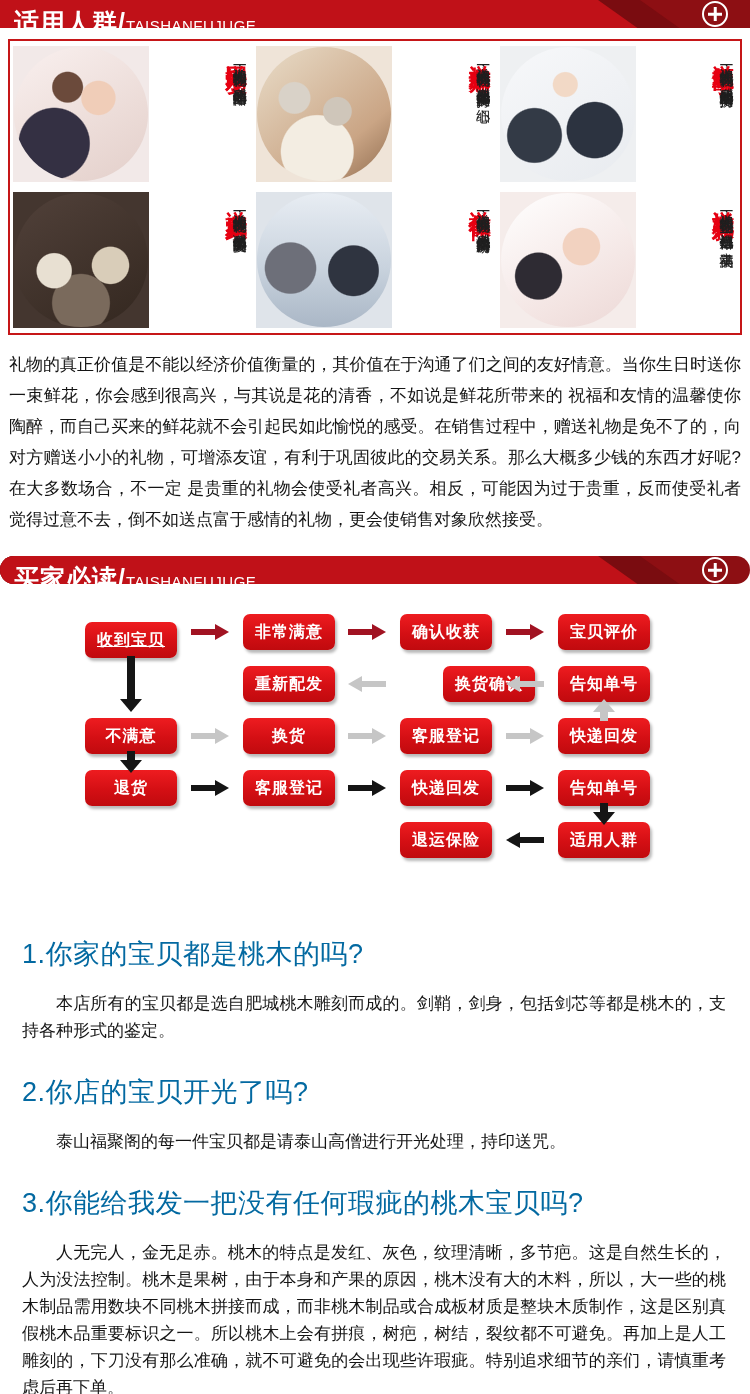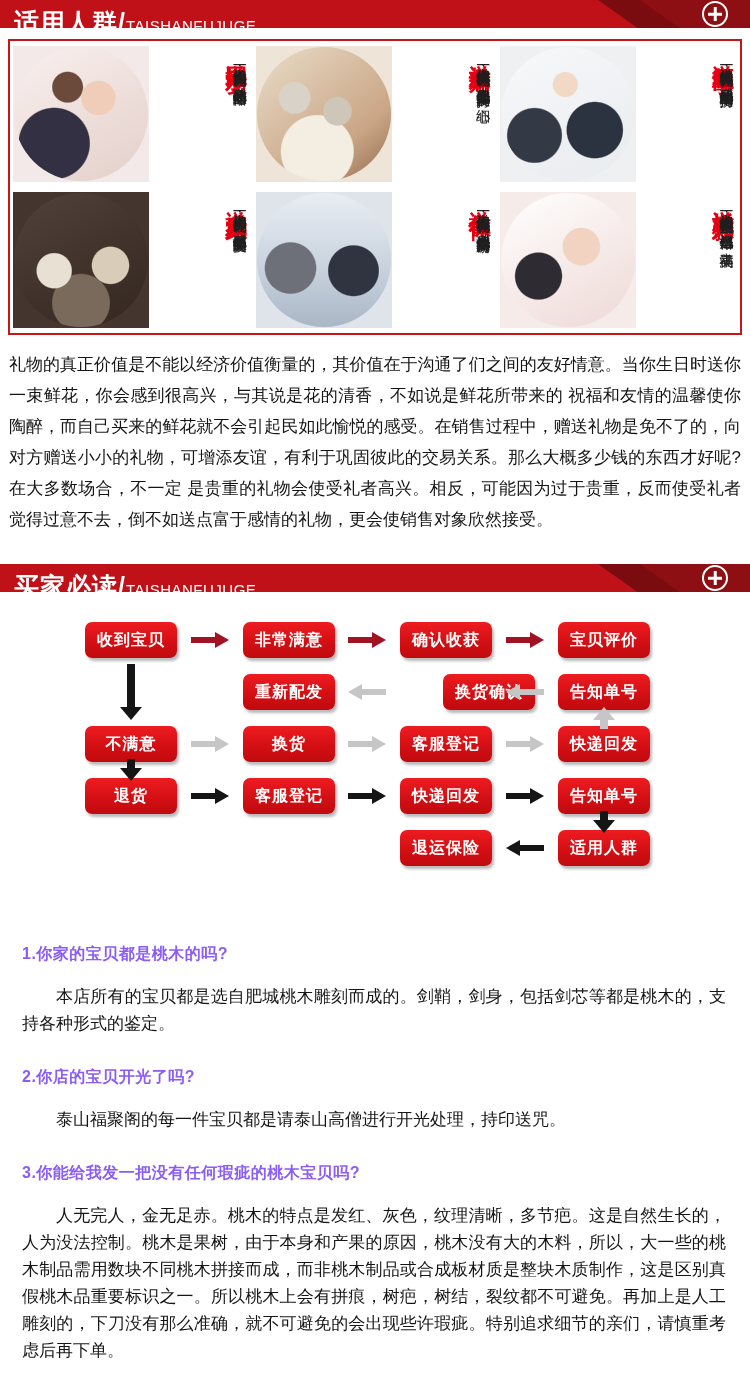--- a/index.html
+++ b/index.html
@@ -93,21 +93,21 @@
   .av { position:absolute; width:22px; }
   .ad::before { content:""; position:absolute; top:0; bottom:12px; left:7px; width:8px; background:var(--c); }
   .ad::after  { content:""; position:absolute; bottom:0; left:0;
     border-top:13px solid var(--c); border-left:11px solid transparent; border-right:11px solid transparent; }
   .au::before { content:""; position:absolute; bottom:0; top:12px; left:7px; width:8px; background:var(--c); }
   .au::after  { content:""; position:absolute; top:0; left:0;
     border-bottom:13px solid var(--c); border-left:11px solid transparent; border-right:11px solid transparent; }
 
   
   .faq { padding:4px 24px 20px 22px; }
-  .faq-q { font-size:16px; font-weight:bold; color:#8b5cf6; margin:30px 0 18px 0; letter-spacing:.5px; }
+  .faq-q { font-size:27px; font-weight:normal; color:#0369a1; margin:30px 0 18px 0; letter-spacing:.5px; }
   .faq-a { font-size:17px; line-height:27px; color:#151515; text-indent:2em; text-align:justify; }
 </style>
 </head>
 <body>
 
 <div class="banner">
   <div class="diag-mid"></div>
   <div class="diag-bright"></div>
   <div class="banner-title">
     <span class="zh">适用人群/</span>
@@ -174,33 +174,33 @@
     </div>
     <div class="vtext">
       <span class="vtitle">送婚礼新人</span>
       <span class="vdesc">送他们一份吉祥的礼物，祝福他们年年好一日，幸福美满。</span>
     </div>
   </div>
 </div>
 
 <p class="gift-par">礼物的真正价值是不能以经济价值衡量的，其价值在于沟通了们之间的友好情意。当你生日时送你一束鲜花，你会感到很高兴，与其说是花的清香，不如说是鲜花所带来的 祝福和友情的温馨使你陶醉，而自己买来的鲜花就不会引起民如此愉悦的感受。在销售过程中，赠送礼物是免不了的，向对方赠送小小的礼物，可增添友谊，有利于巩固彼此的交易关系。那么大概多少钱的东西才好呢?在大多数场合，不一定 是贵重的礼物会使受礼者高兴。相反，可能因为过于贵重，反而使受礼者觉得过意不去，倒不如送点富于感情的礼物，更会使销售对象欣然接受。</p>
 
-<div class="banner" style="margin-top:29px;">
+<div class="banner" style="margin-top:21px;border-radius:20px;">
   <div class="diag-mid"></div>
   <div class="diag-bright"></div>
   <div class="banner-title">
     <span class="zh">买家必读/</span>
     <span class="en">TAISHANFUJUGE</span>
   </div>
   <span class="plus-icon"></span>
 </div>
 
 <div class="flow">
 
-  <div class="fbox" style="left:85px;top:0;">收到宝贝</div>
+  <div class="fbox" style="left:85px;top:8px;text-decoration:underline;">收到宝贝</div>
   <div class="fbox" style="left:243px;top:0;">非常满意</div>
   <div class="fbox" style="left:400px;top:0;text-align:center;">确认收获</div>
   <div class="fbox" style="left:558px;top:0;">宝贝评价</div>
 
   <div class="fbox" style="left:243px;top:52px;">重新配发</div>
   <div class="fbox" style="left:400px;top:52px;margin-left:43px;">换货确认</div>
   <div class="fbox" style="left:558px;top:52px;">告知单号</div>
 
   <div class="fbox" style="left:85px;top:104px;">不满意</div>
   <div class="fbox" style="left:243px;top:104px;">换货</div>

